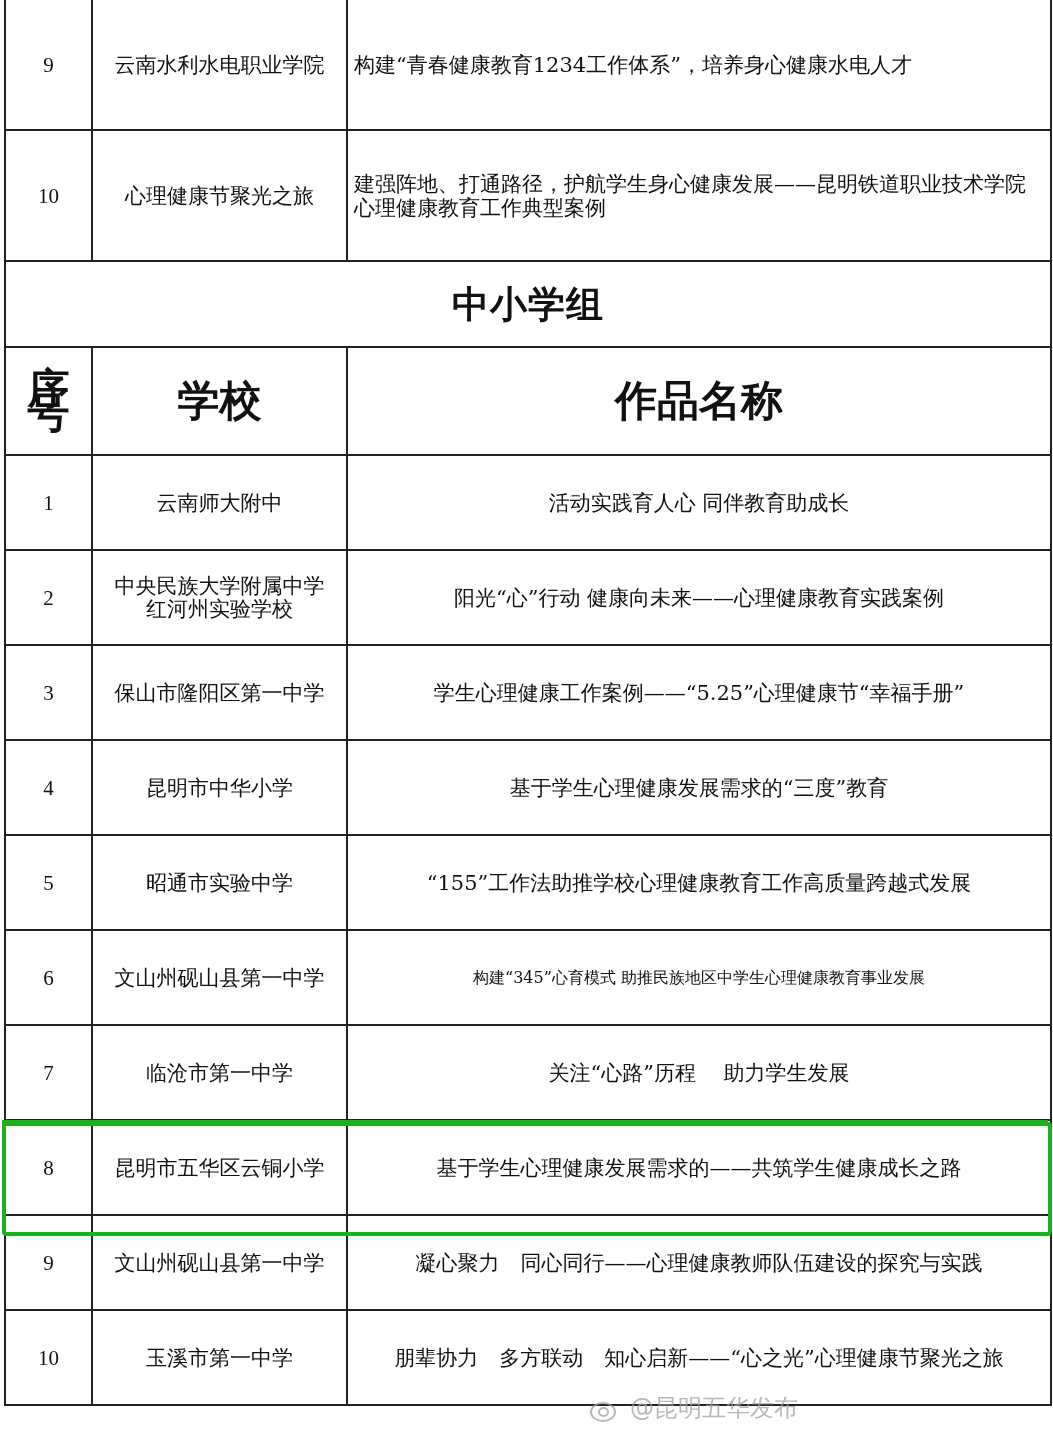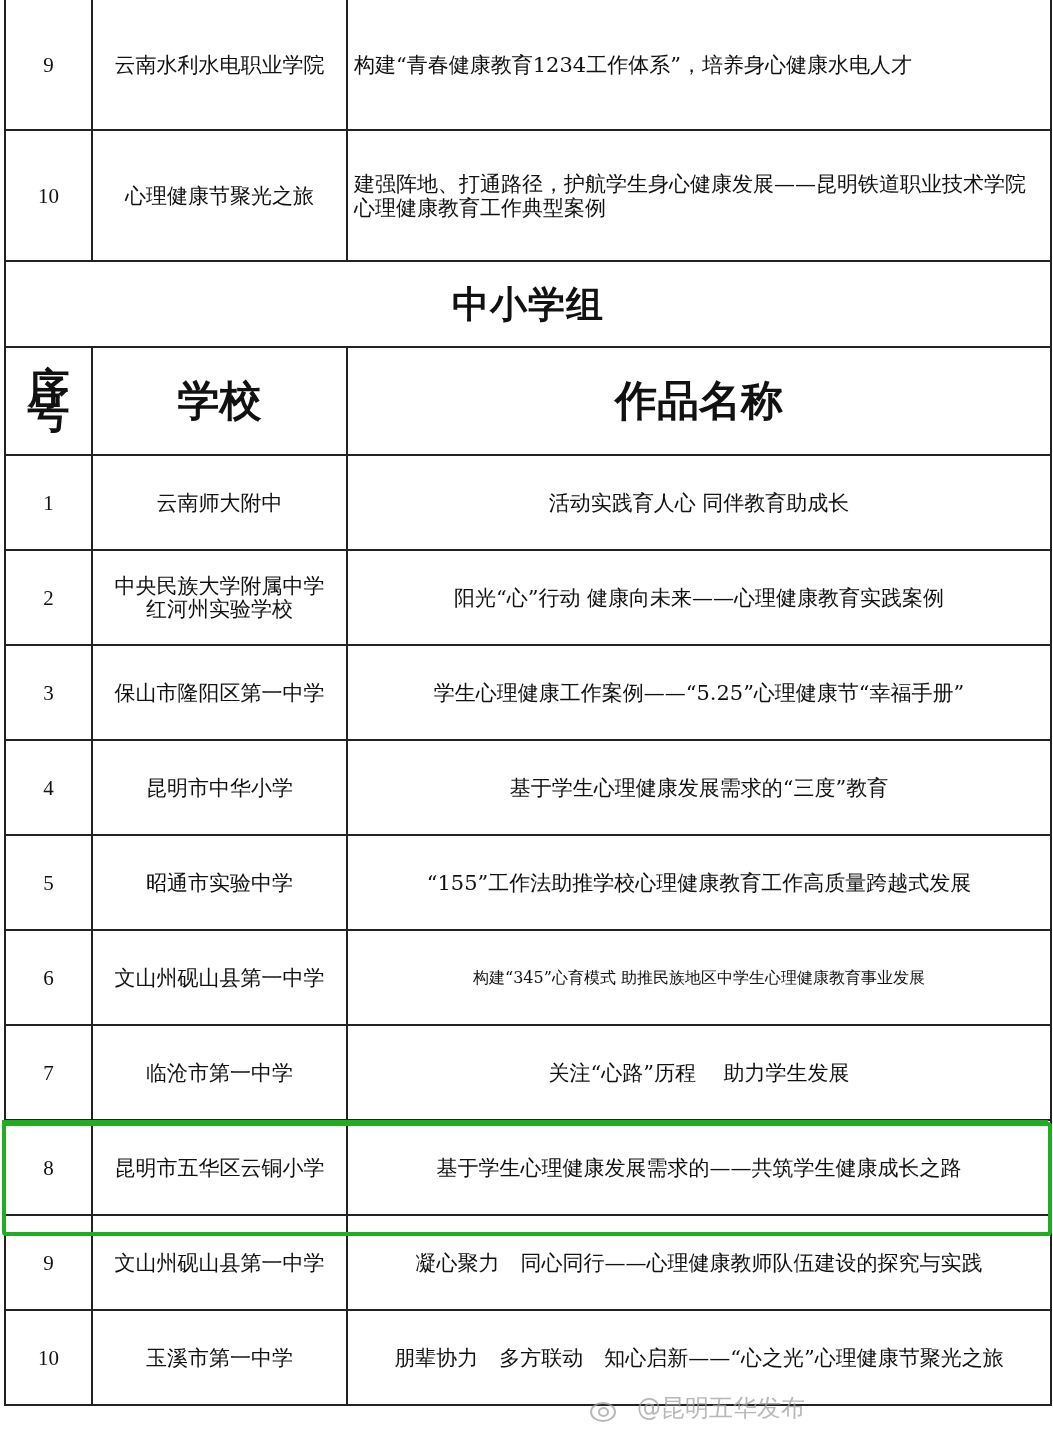--- a/index.html
+++ b/index.html
@@ -12,21 +12,21 @@
   .tbl td.left { text-align:left; }
   .tbl td.sch { font-size:21px; white-space:nowrap;border-radius:27px; }
   .tbl td.group { font-size:37px; font-weight:bold; height:84px; letter-spacing:1px; }
   .tbl td.hdr { font-size:42px; height:106px; font-weight:bold; }
   .tbl tr.r-top td { height:129px; }
   .tbl tr.r td { height:93px; }
   .highlight { position:absolute; left:2px; top:1122px; width:1042px; height:106px;
                border:4px solid #1fae20; border-radius:4px; pointer-events:none; }
   .highlight-top { position:absolute; left:2px; top:1120px; width:1046px; height:0; border-top:4px solid #1fae20; }
   .watermark { position:absolute; left:588px; top:1392px; font-family:"DejaVu Sans","Liberation Sans",sans-serif;
-               font-size:24px; color:rgba(160,160,160,0.75); white-space:nowrap; display:flex; align-items:center; gap:19px; }
+               font-size:24px; color:rgba(160,160,160,0.75); white-space:nowrap; display:flex; align-items:center; gap:12px; }
   .wb-icon { width:30px; height:24px; position:relative; display:inline-block; }
   .wb-icon::before { content:""; position:absolute; left:2px; top:6px; width:22px; height:16px; border:2px solid rgba(160,160,160,0.75); border-radius:50%; }
   .wb-icon::after { content:""; position:absolute; left:10px; top:11px; width:7px; height:6px; border:2px solid rgba(160,160,160,0.75); border-radius:50%; }
 </style>
 </head>
 <body>
 
 <table class="tbl">
   <colgroup>
       <col class="c1">

